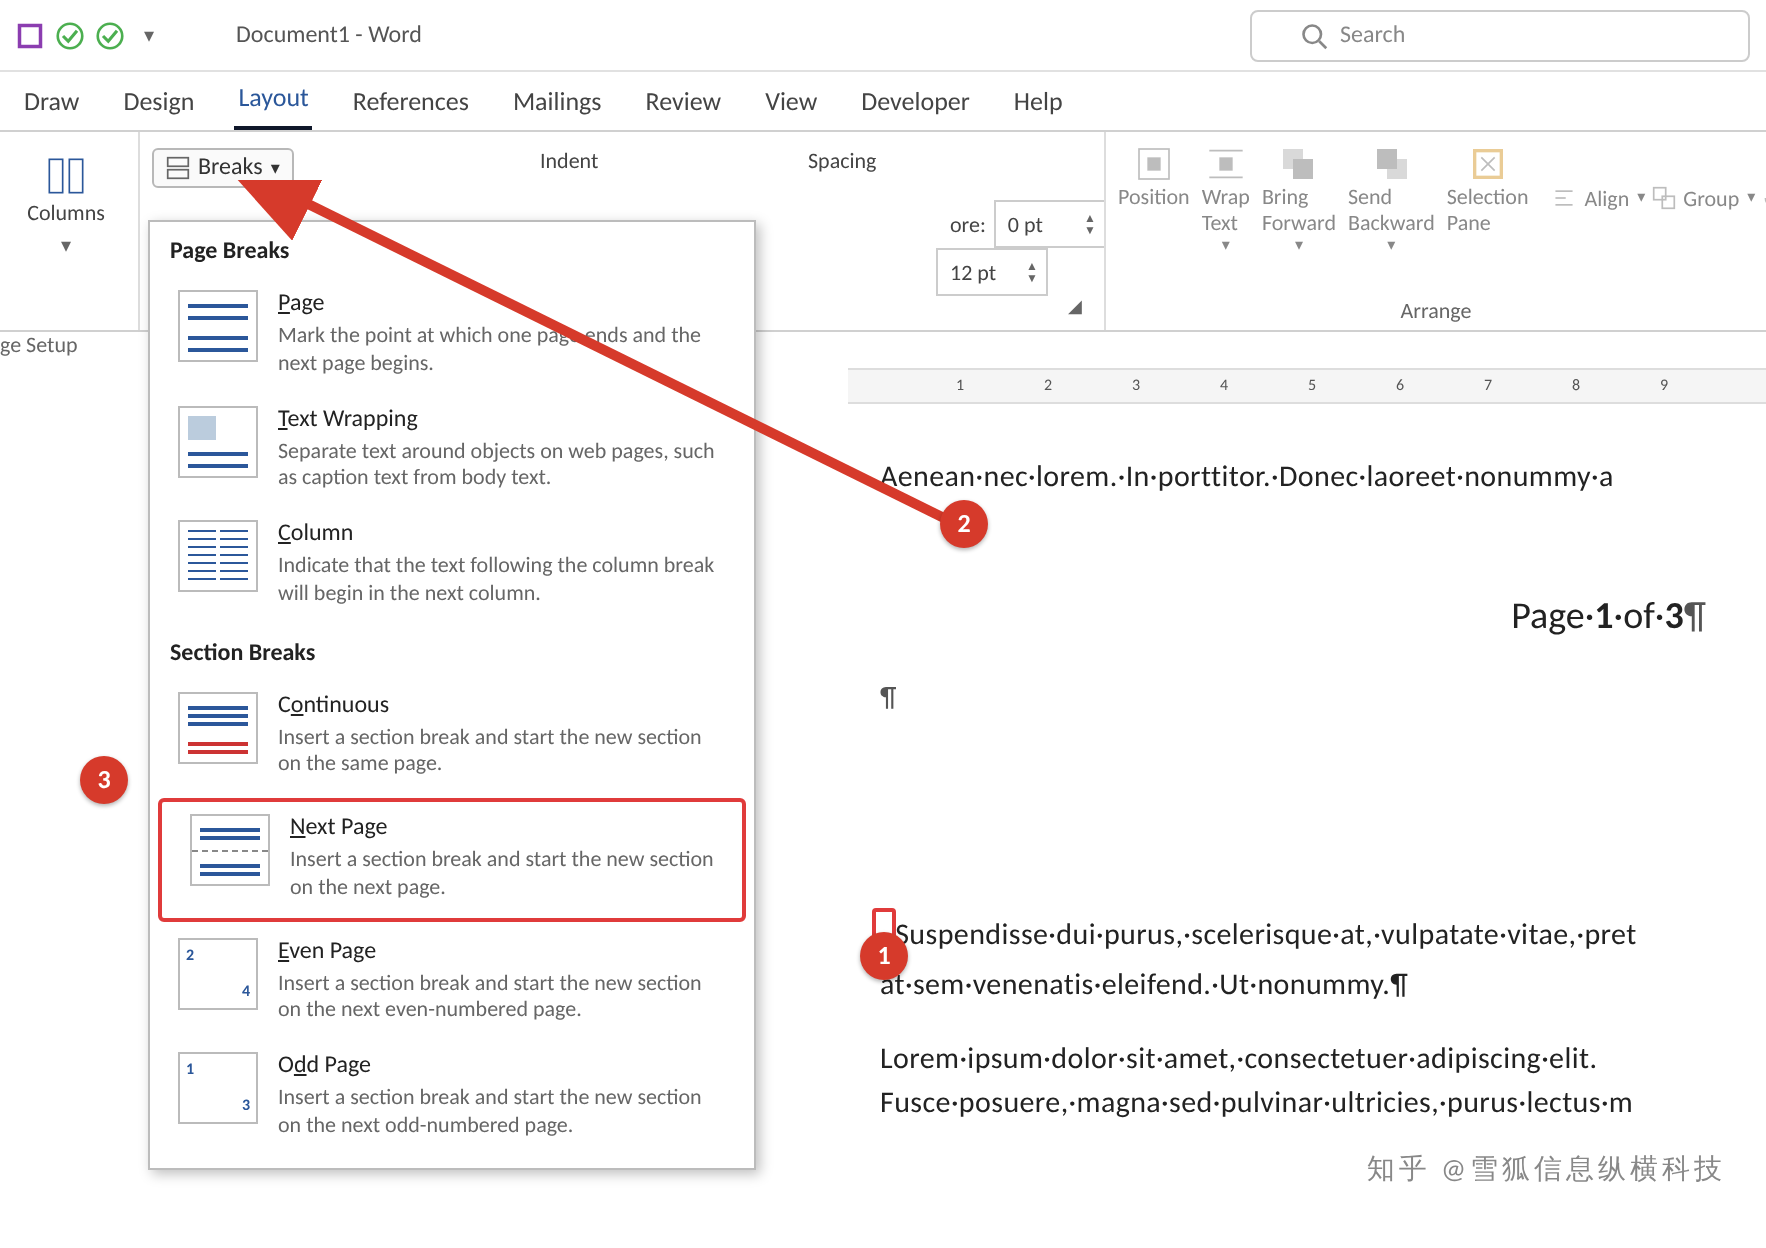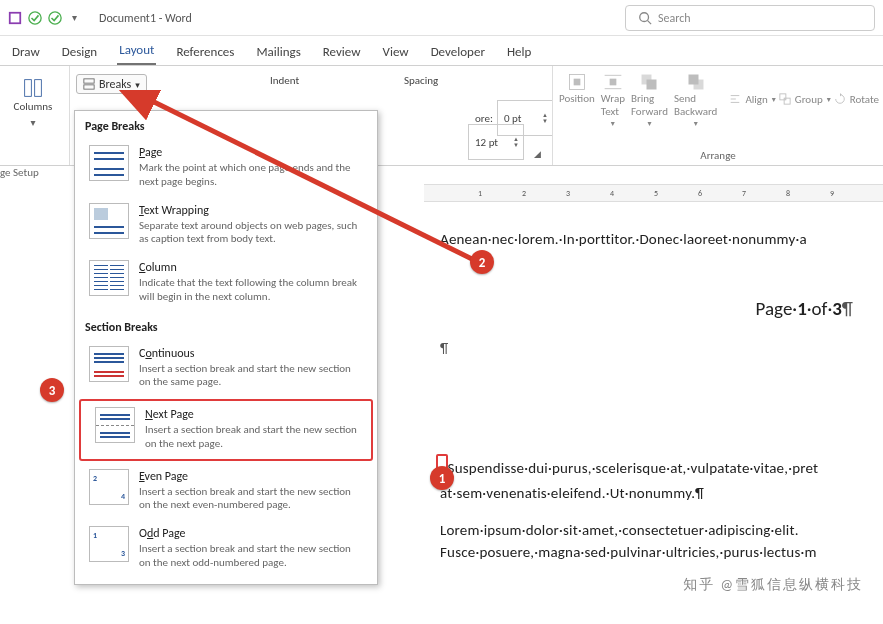--- a/index.html
+++ b/index.html
@@ -3,49 +3,49 @@
 <meta charset="utf-8">
 <style>
   * { box-sizing: border-box; margin: 0; padding: 0; }
   body { font-family: "Segoe UI", Calibri, sans-serif; font-size: 12px; color: #333; background: #fff; width: 883px; height: 624px; overflow: hidden; position: relative; }
 
   
   .titlebar { display:flex; align-items:center; height:36px; padding:0 8px; gap:6px; border-bottom:1px solid #e1e1e1; }
   .qat-icon { width:14px; height:14px; display:flex; align-items:center; justify-content:center; }
   .qat-icon svg { width:14px; height:14px; }
   .chev { color:#666; font-size:10px; padding:0 4px; }
-  .doc-title { margin-left:12px; color:#555; font-size:12px; }
-  .searchbox { margin-left:auto; width:250px; height:26px; border:1px solid #ccc; border-radius:4px; display:flex; align-items:center; padding:0 12px; gap:6px; color:#888; background:#fff; }
+  .doc-title { margin-left:31px; color:#555; font-size:12px; }
+  .searchbox { margin-left:auto; width:250px; height:26px; border:1px solid #ccc; border-radius:4px; display:flex; align-items:center; padding:0 24px; gap:6px; color:#888; background:#fff; }
   .searchbox svg { width:14px; height:14px; stroke:#888; fill:none; }
 
   
   .tabs { display:flex; gap:18px; padding:4px 10px 0 10px; height:30px; align-items:flex-end; border-bottom:1px solid #d0d0d0; }
   .tab { padding:4px 2px 6px 2px; font-size:13px; color:#444; cursor:pointer; }
-  .tab.active { color:#2b579a; border-bottom:2px solid #737373; font-weight:500; }
+  .tab.active { color:#2b579a; border-bottom:2px solid #0f172a; font-weight:500; }
 
   
   .ribbon { display:flex; height:100px; border-bottom:1px solid #d0d0d0; position:relative; }
   .group { border-right:1px solid #ddd; padding:4px 8px 0 8px; display:flex; flex-direction:column; }
   .group-label { margin-top:auto; text-align:center; font-size:11px; color:#666; padding-bottom:3px; }
   .big-btn { display:flex; flex-direction:column; align-items:center; gap:3px; width:50px; padding-top:4px; cursor:pointer; }
   .big-btn svg { width:20px; height:20px; }
   .big-btn .lbl { font-size:11px; color:#444; text-align:center; line-height:1.1; }
 
   
   .breaks-btn { border:1px solid #b8b8b8; border-radius:3px; padding:2px 6px; display:flex; align-items:center; gap:4px; font-size:12px; color:#333; background:#fafafa; cursor:pointer; margin-top:4px; }
   .breaks-btn svg { width:12px; height:12px; }
 
   
   .hdr-label { font-size:11px; color:#444; padding-top:6px; }
   .indent-area { position:absolute; left:200px; top:2px; }
   .spacing-area { position:absolute; left:334px; top:2px; }
   .spin-row { display:flex; align-items:center; gap:4px; margin-top:4px; font-size:11px; color:#444; position:absolute; left:374px; }
   .spin-row.r1 { top:30px;margin-left:31px; }
   .spin-row.r2 { top:54px; }
-  .spinner { border:1px solid #ccc; width:56px; height:36px; display:flex; align-items:center; padding:0 4px 0 6px; justify-content:space-between; }
+  .spinner { border:1px solid #ccc; width:56px; height:24px; display:flex; align-items:center; padding:0 4px 0 6px; justify-content:space-between; }
   .spin-arrows { display:flex; flex-direction:column; font-size:6px; line-height:6px; color:#666; }
 
   .dialog-launcher { position:absolute; left:464px; top:82px; font-size:9px; color:#666; cursor:pointer; }
 
   
   .arrange { position:absolute; left:482px; top:0; bottom:0; right:0; display:flex; flex-direction:column; border-left:1px solid #ddd; padding:2px 6px 0 6px; }
   .arrange-row { display:flex; gap:6px; }
   .arr-btn { display:flex; flex-direction:column; align-items:center; width:56px; padding-top:4px; font-size:11px; color:#888; cursor:default; }
   .arr-btn svg { width:20px; height:20px; opacity:.55; }
   .arr-side { display:flex; flex-direction:row; gap:3px; padding-top:2px; margin-left:6px; }
@@ -214,20 +214,27 @@
             <span style="font-size:8px">▾</span>
           </div>
         <div class="arr-btn">
             <svg viewBox="0 0 24 24">
               <rect x="9" y="9" width="12" height="12" fill="#bbb"></rect>
               <rect x="3" y="3" width="12" height="12" fill="#888"></rect>
             </svg>
             <span class="lbl">Send Backward</span>
             <span style="font-size:8px">▾</span>
           </div>
+        <div class="arr-btn">
+            <svg viewBox="0 0 24 24">
+              <rect x="4" y="4" width="16" height="16" fill="none" stroke="#d9a441" stroke-width="2"></rect>
+              <path d="M8 8 L16 16 M8 16 L16 8" stroke="#888"></path>
+            </svg>
+            <span class="lbl">Selection Pane</span>
+          </div>
         <div class="arr-side">
           <div class="arr-side-item">
               <svg viewBox="0 0 14 14">
                 <line x1="2" y1="3" x2="12" y2="3" stroke="#888"></line>
                 <line x1="2" y1="7" x2="8" y2="7" stroke="#888"></line>
                 <line x1="2" y1="11" x2="12" y2="11" stroke="#888"></line>
               </svg>
               <span>Align</span>
               <span style="font-size:8px">▾</span>
             </div>

